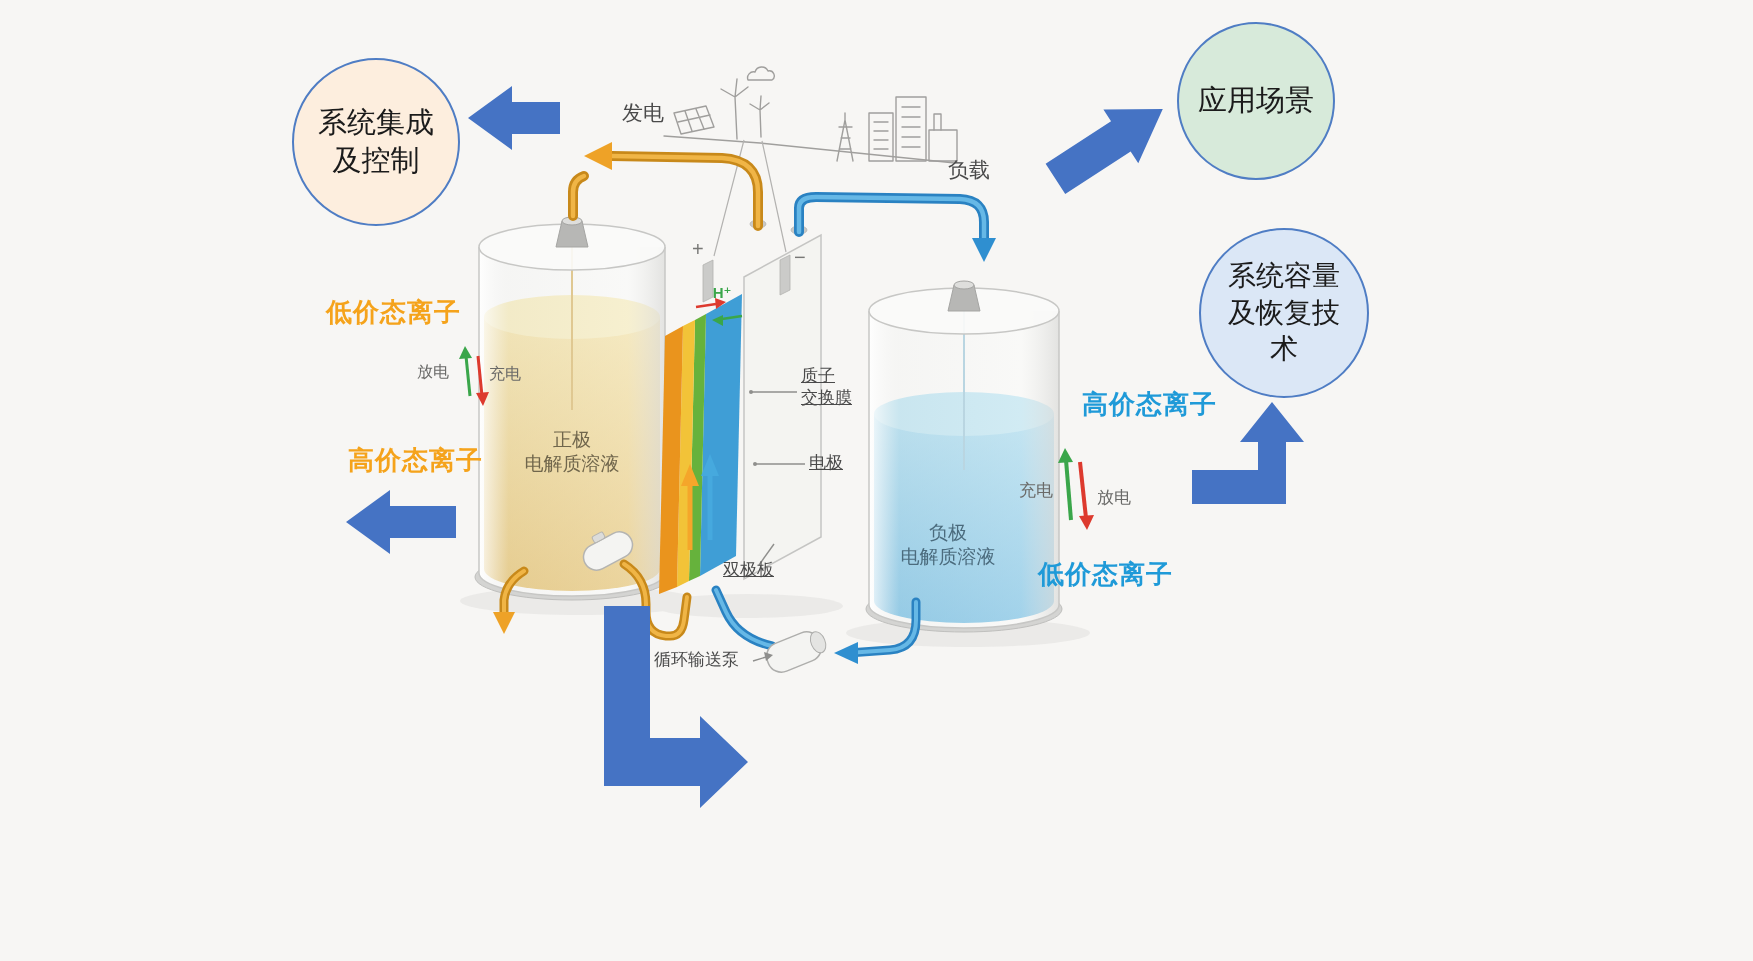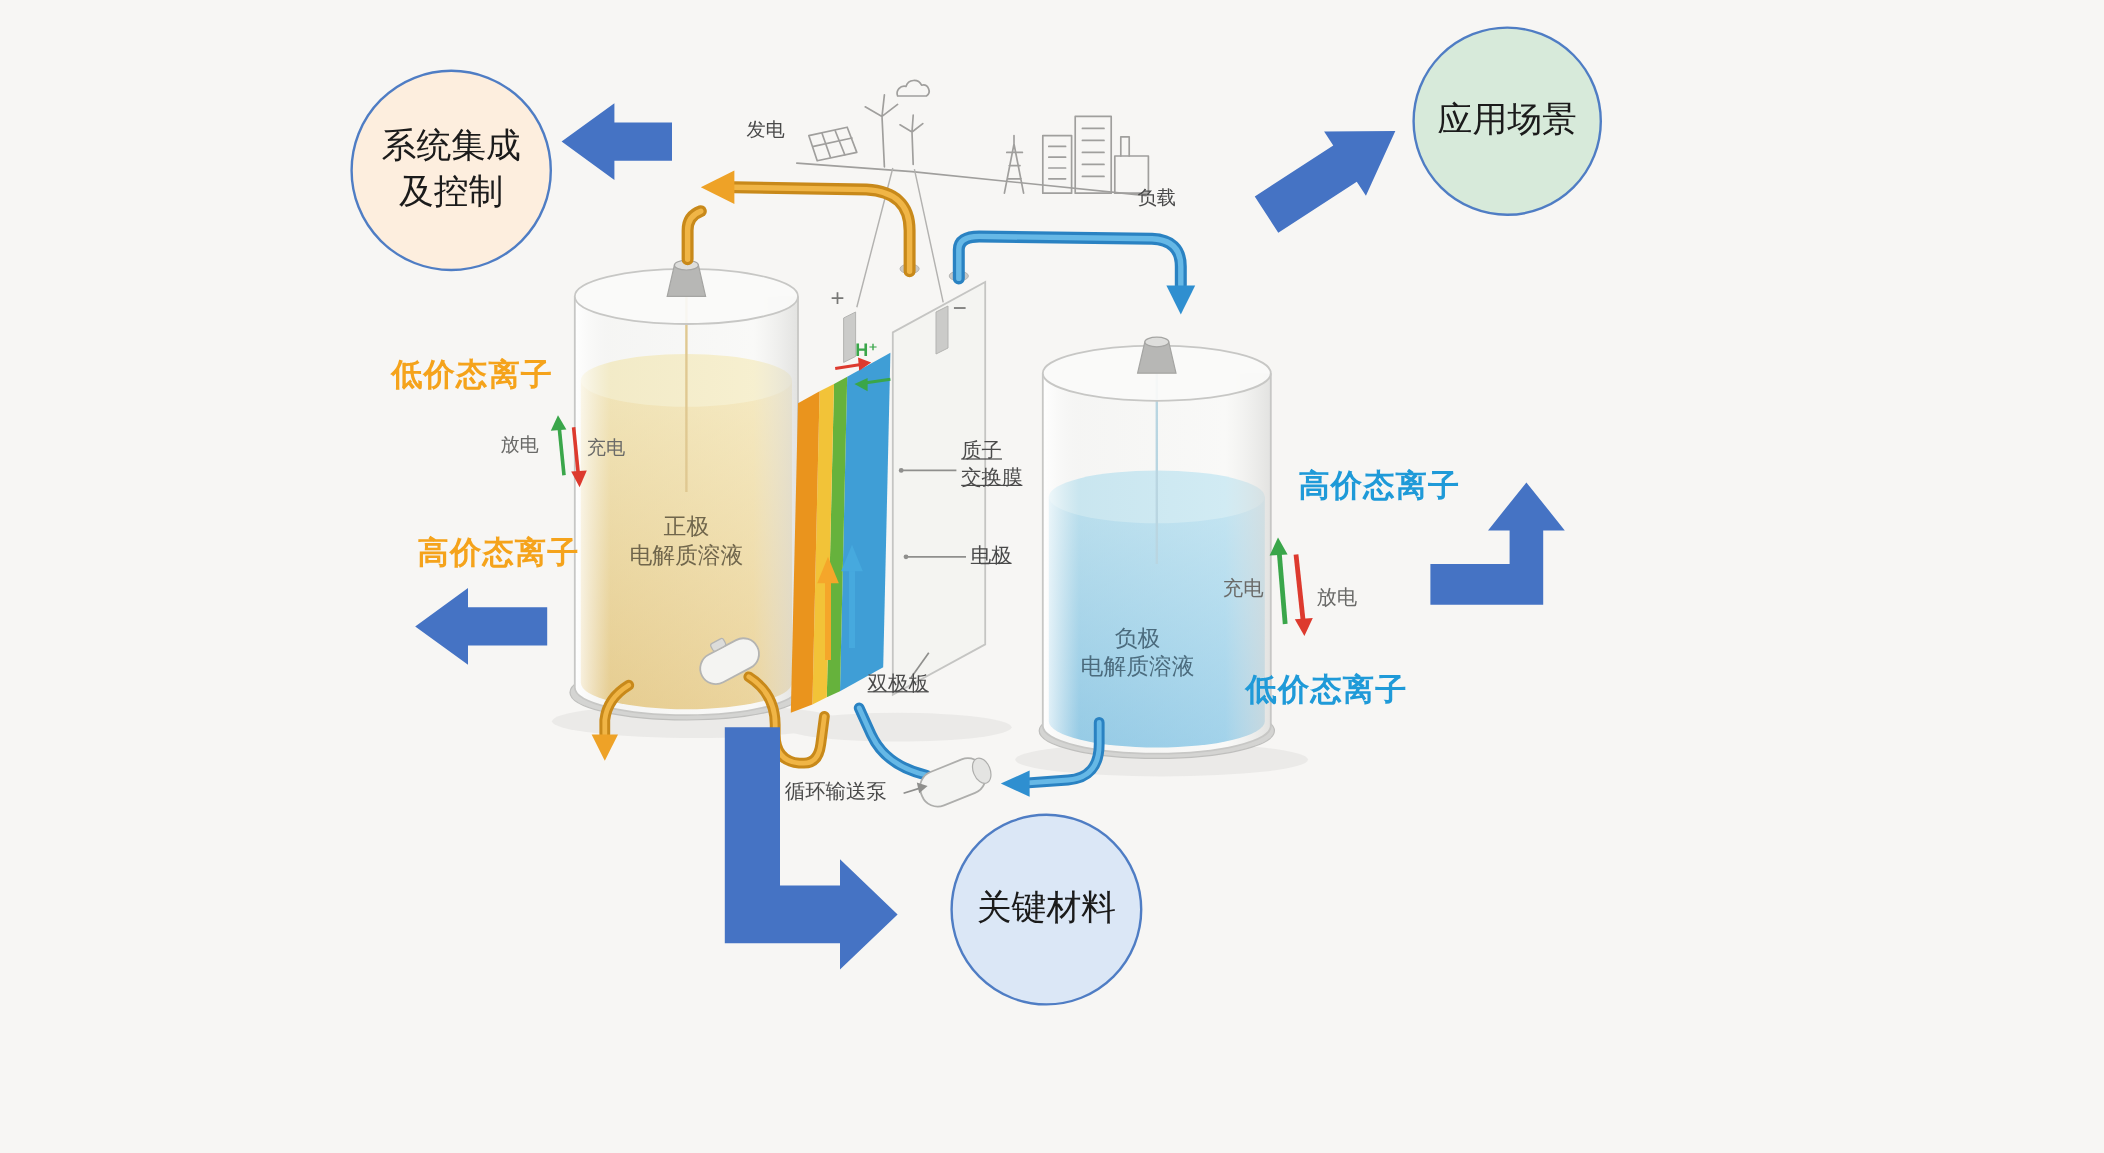--- a/index.html
+++ b/index.html
@@ -34,21 +34,21 @@
 
   .lbl {
     position:absolute;
     color:#4a4a4a;
     white-space:pre-line;
     line-height:1.3;
   }
   .center-x { transform:translateX(-50%); text-align:center; }
   .small { font-size:16px; color:#6a6a68; }
   .mid   { font-size:17px;text-decoration:underline; }
-  .big   { font-size:16px; }
+  .big   { font-size:21px; }
   .ion { font-weight:bold; font-size:26px; letter-spacing:1px; }
   .ion-orange { color:var(--orange-label,#f5a31b); }
   .ion-blue   { color:var(--blue-label,#1f9ad8); }
   .tank-text  { font-size:19px; line-height:1.25; }
   .pos-text { color:#70664c;margin-top:15px; }
   .neg-text { color:#4b6b7d; }
   .terminal { font-size:20px; color:#787876; }
   .proton { font-size:15px; font-weight:bold; color:var(--charge-green,#3aa64a); }
 </style>
 </head>
@@ -208,21 +208,23 @@
       <polygon points="0,14 78,14 78,0 128,32 78,64 78,50 0,50" transform="translate(1038,152) rotate(-33)"></polygon>
       <polygon points="1192,470 1258,470 1258,442 1240,442 1272,402 1304,442 1286,442 1286,504 1192,504"></polygon>
       <polygon points="346,522 390,490 390,506 456,506 456,538 390,538 390,554"></polygon>
       <polygon points="604,606 650,606 650,738 700,738 700,716 748,762 700,808 700,786 604,786"></polygon>
     </g>
   </svg>
 
   <div class="bubble b1" style="background: rgb(253, 238, 222);">系统集成
 及控制</div>
   <div class="bubble b2" style="background: rgb(215, 234, 218);">应用场景</div>
-  <div class="bubble b5" style="background: rgb(219, 231, 246);">关键材料</div>
+  <div class="bubble b3" style="background: rgb(219, 231, 246);">系统容量
+及恢复技
+术</div>
 
   <div class="lbl big" style="left:622px; top:99px;">发电</div>
   <div class="lbl big" style="left:948px; top:156px;">负载</div>
 
   <div class="lbl terminal" style="left:692px; top:236px;">+</div>
   <div class="lbl terminal" style="left:794px; top:244px;">−</div>
   <div class="lbl proton center-x" style="left:722px; top:283px;">H⁺</div>
 
   <div class="lbl mid" style="left:801px; top:365px;">质子
 交换膜</div>

